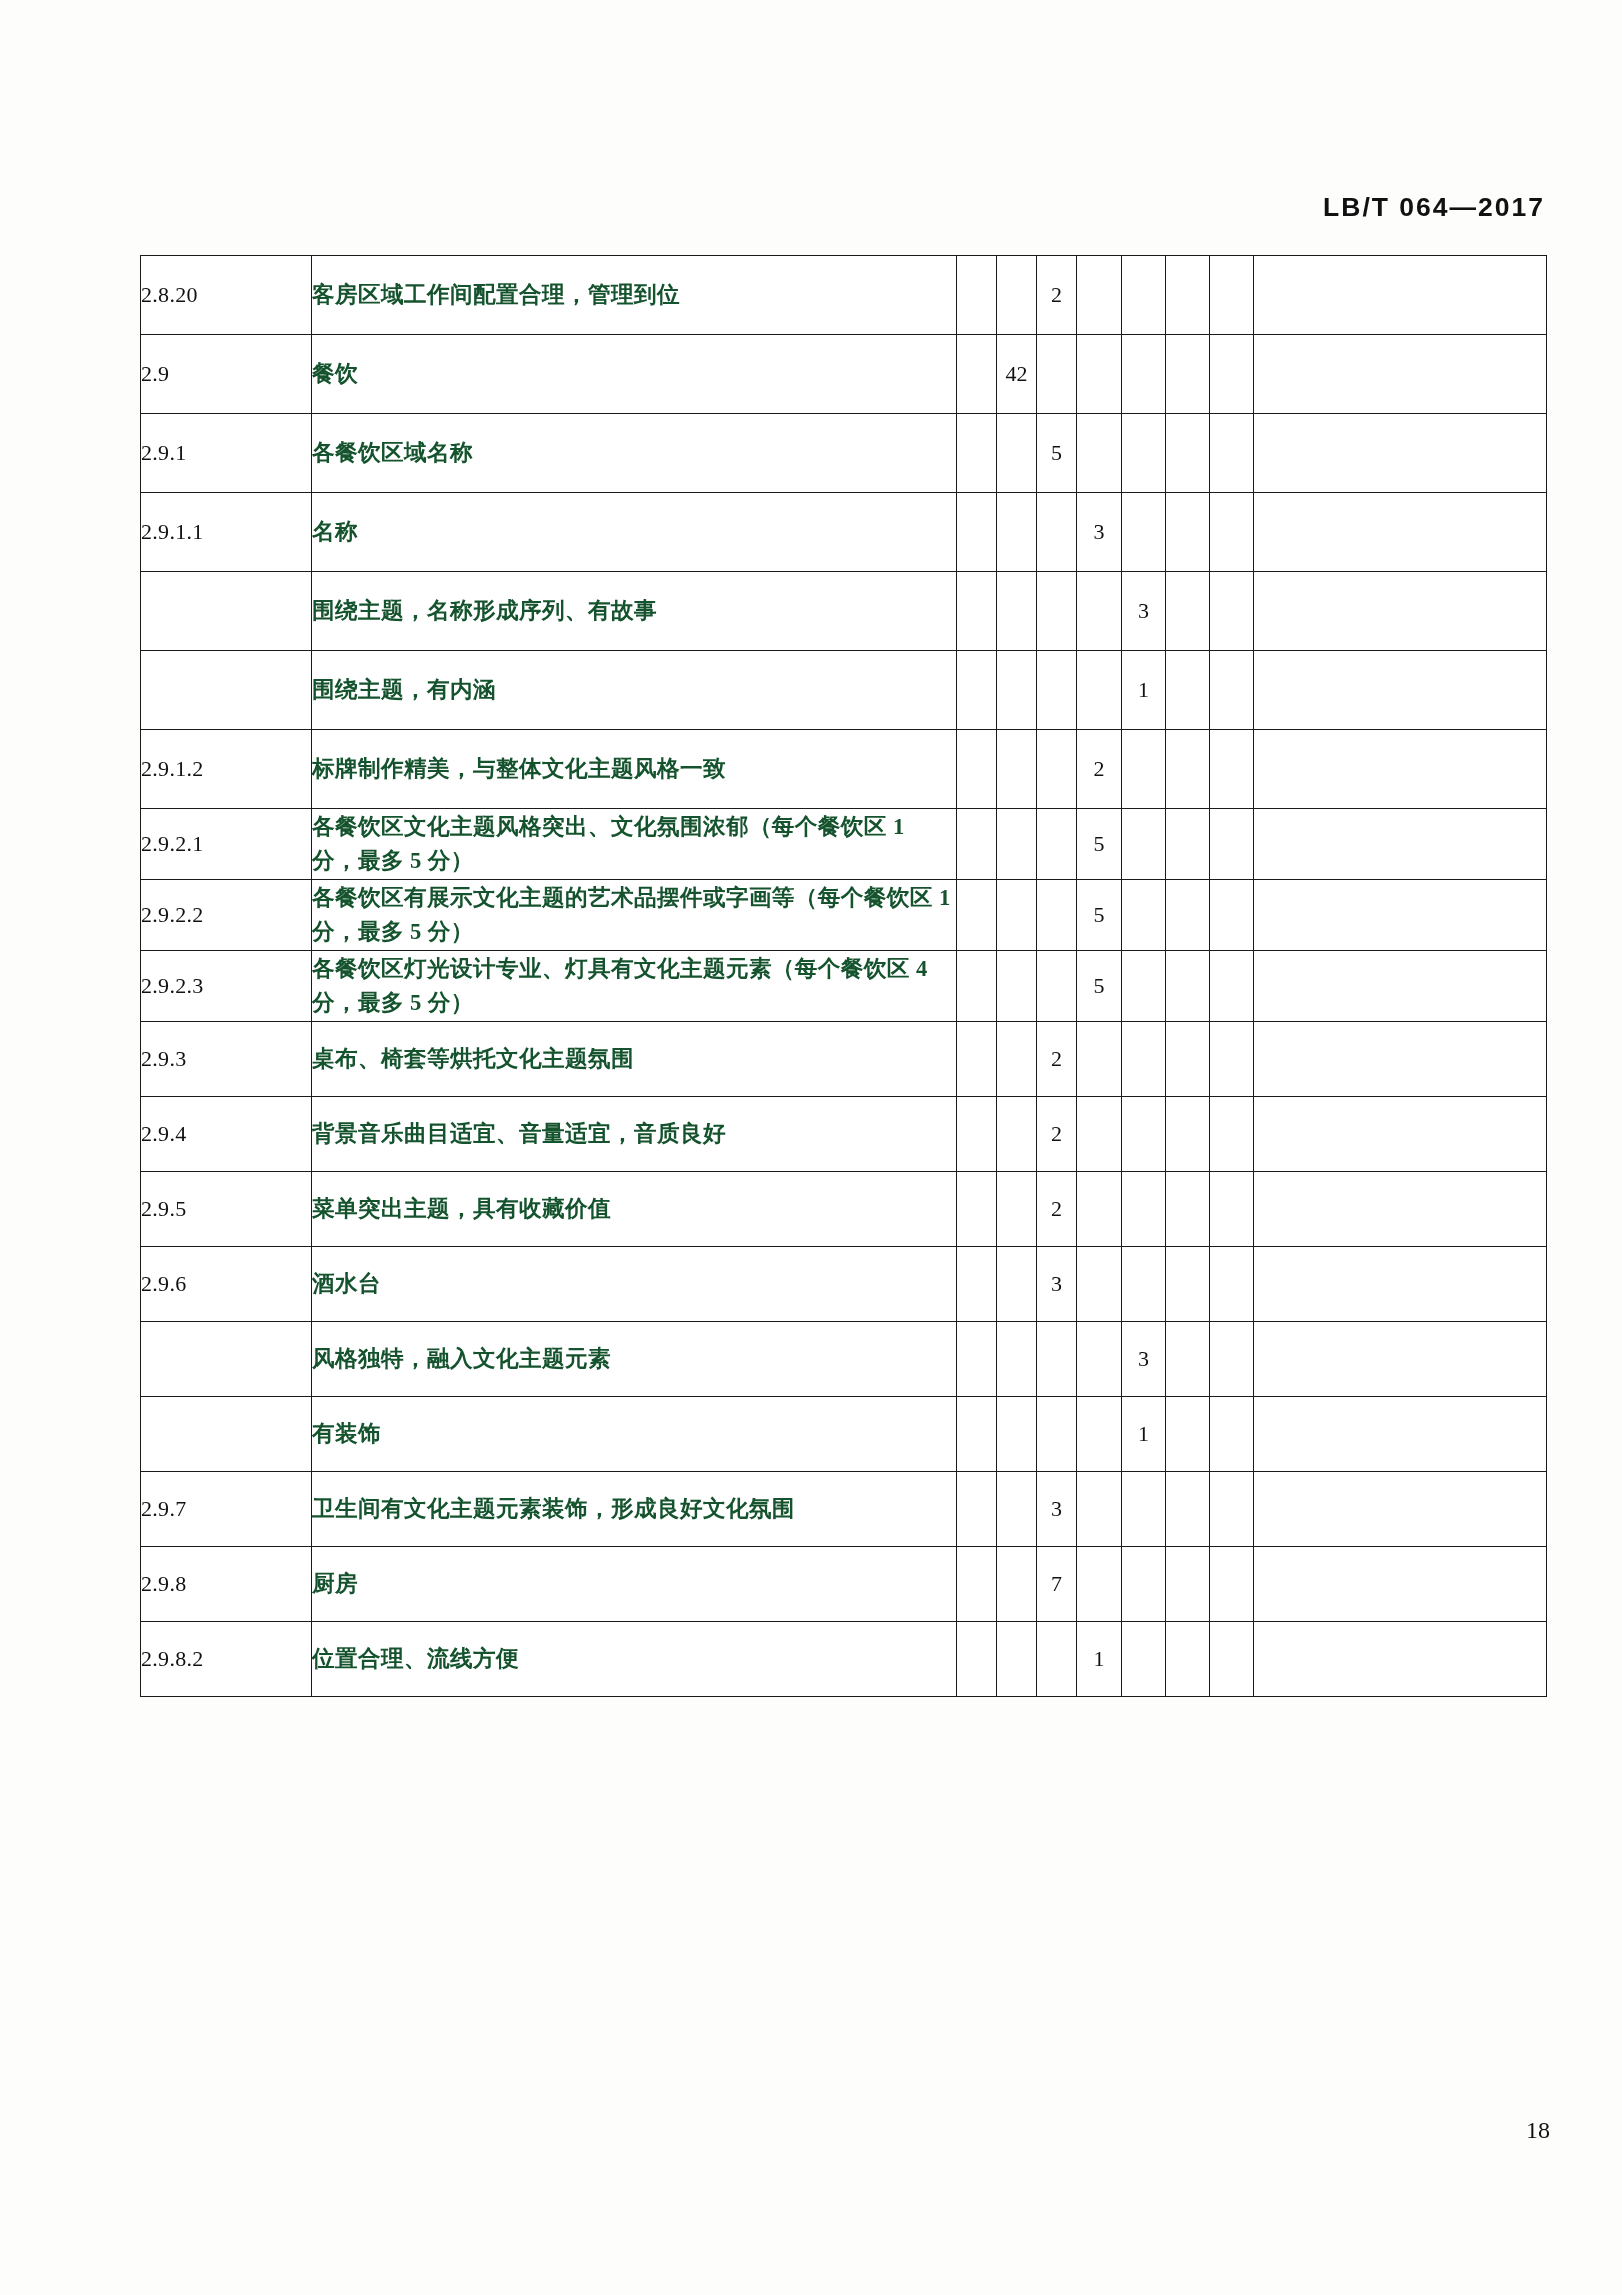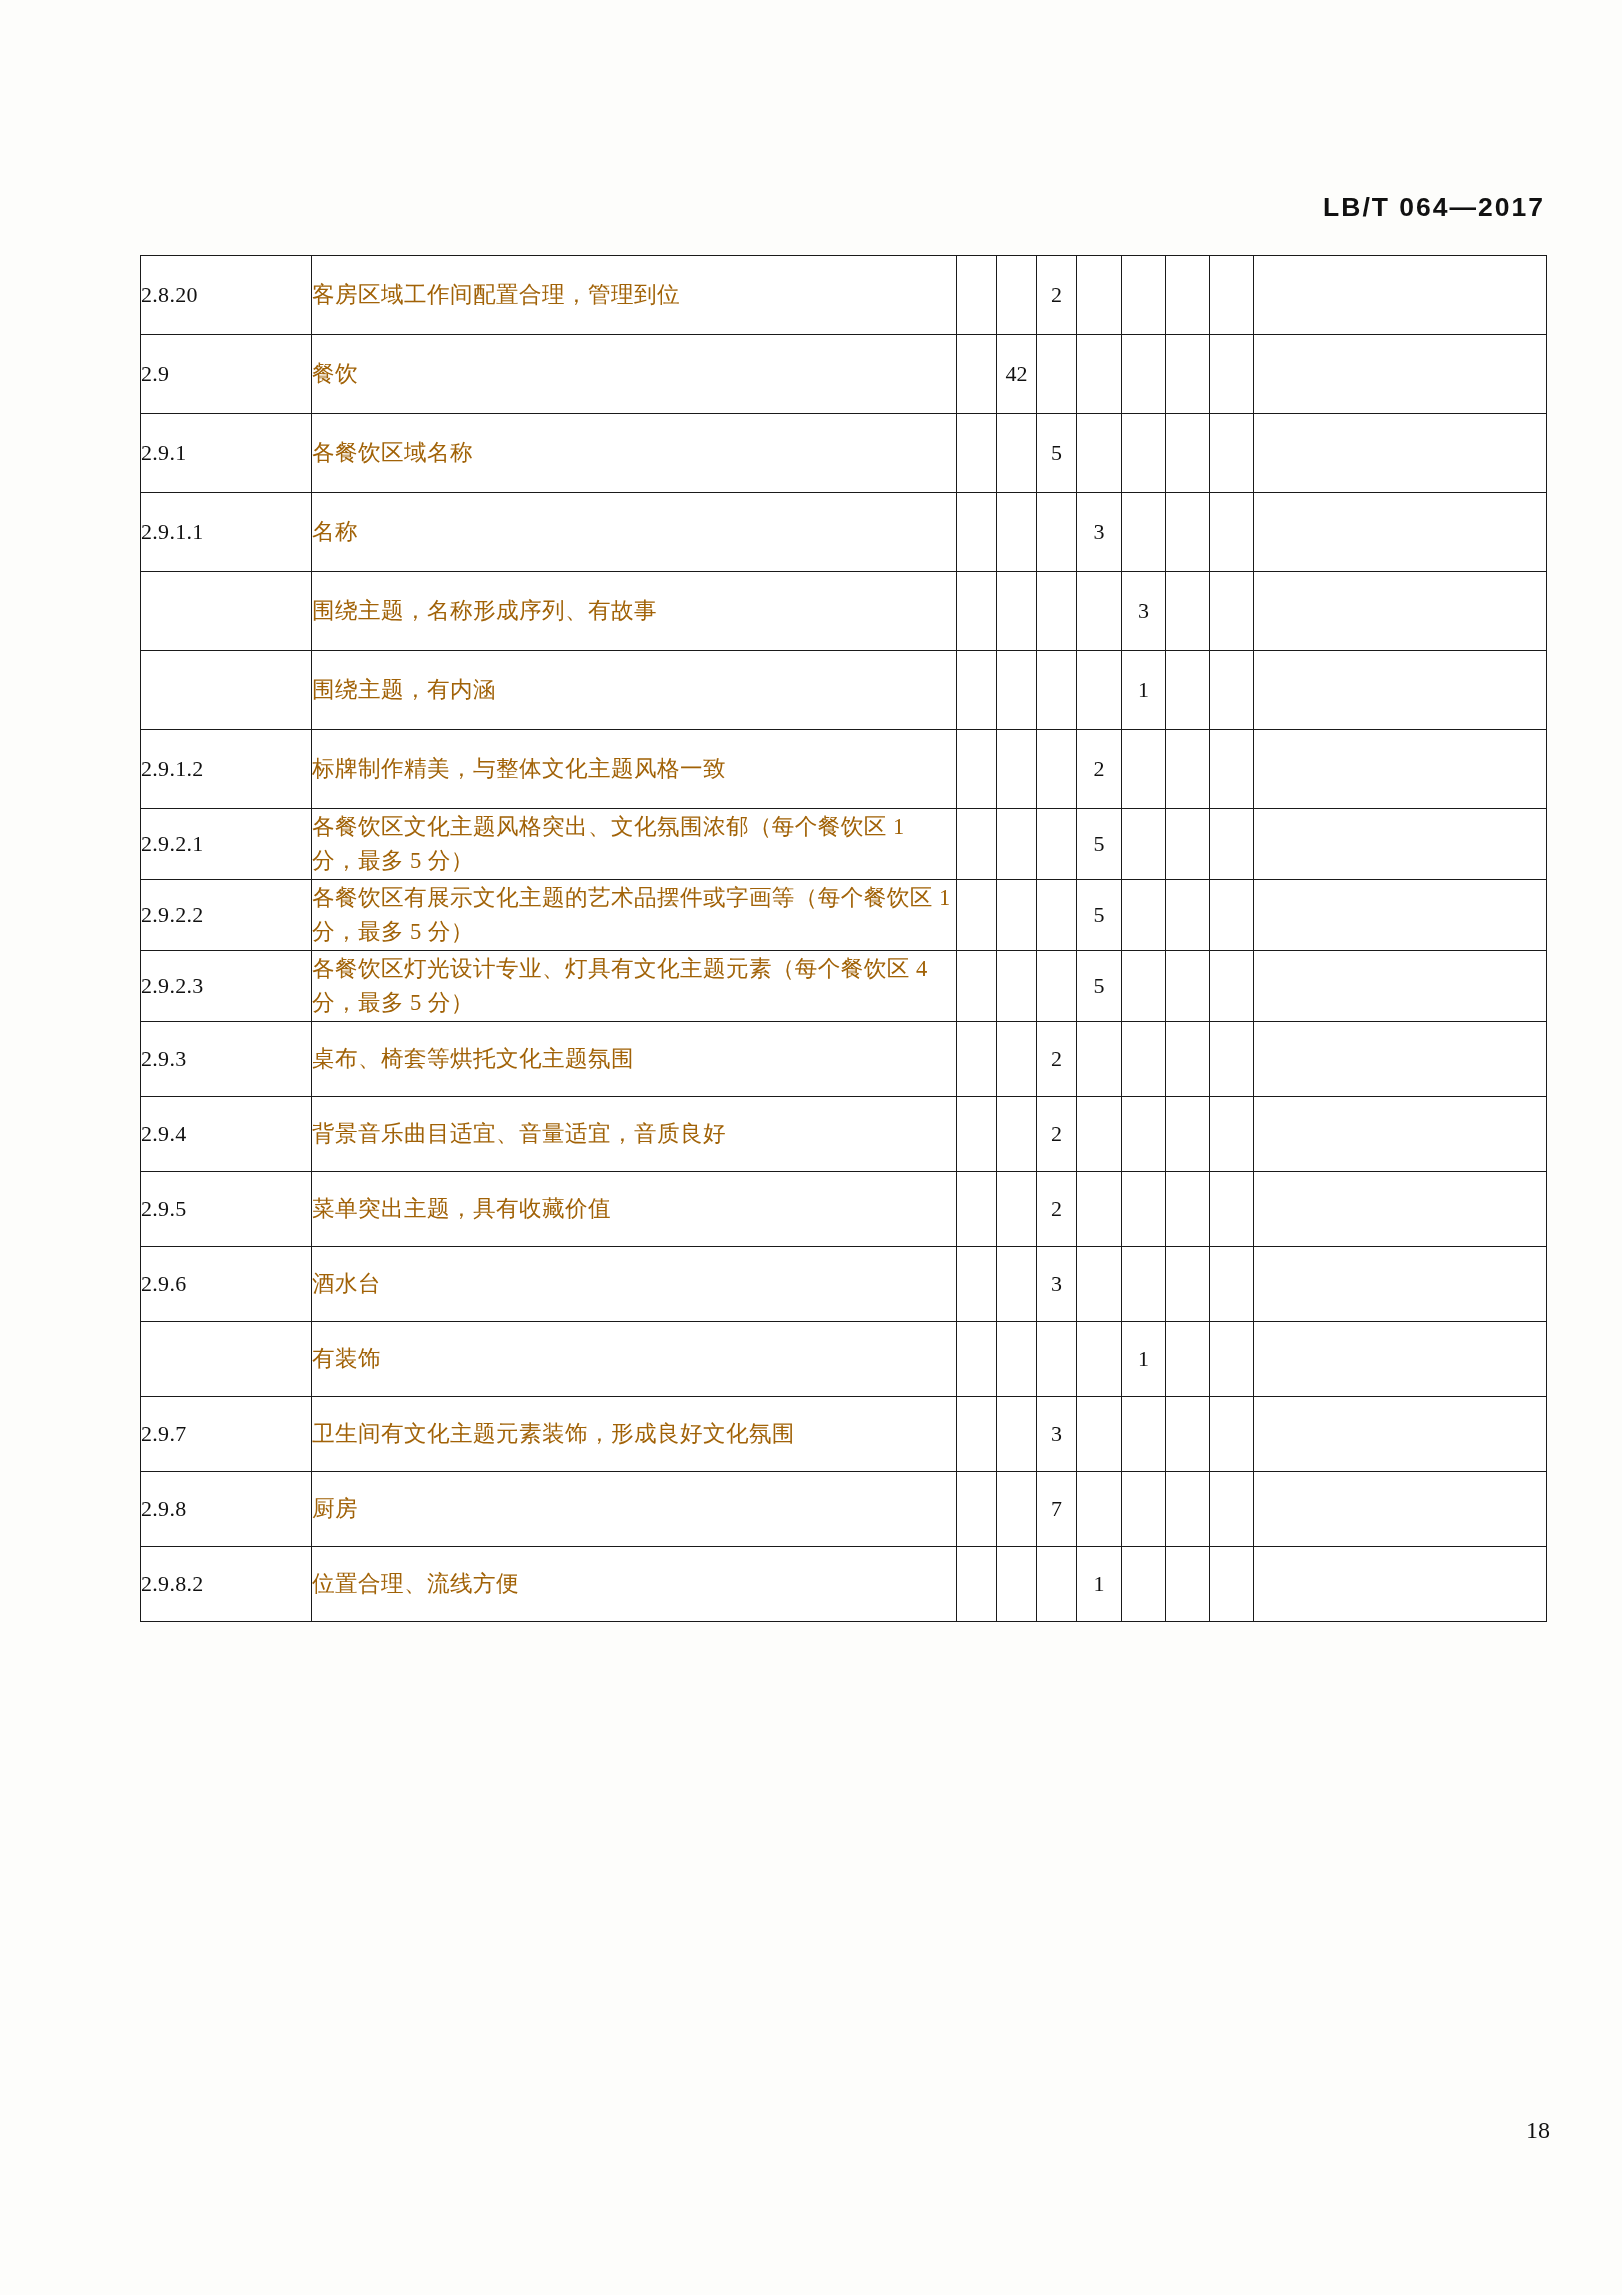--- a/index.html
+++ b/index.html
@@ -80,22 +80,23 @@
   td.num {
     font-size: 22px;
     padding-left: 17px;
     color: #111;
     letter-spacing: 0.3px;
   }
   td.desc {
     font-size: 22.6px;
     padding: 6.6px 9.3px 6.6px 13.3px;
     line-height: 1.52;
-    color: #a16207;
+    color: #14532d;
     letter-spacing: 0.4px;
+    font-weight: bold;
   }
   td.score {
     text-align: center;
     font-size: 22px;
     color: #111;
   }
 
   
   tr.h-tall  td { height: 78px; }
   tr.h-mid   td { height: 74px; }
@@ -286,20 +287,32 @@
             <td class="score"></td>
             <td class="score">3</td>
             <td class="score"></td>
             <td class="score"></td>
             <td class="score"></td>
             <td class="score"></td>
             <td class="score"></td>
           </tr>
           <tr class="h-mid">
             <td class="num"></td>
+            <td class="desc">风格独特，融入文化主题元素</td>
+            <td class="score"></td>
+            <td class="score"></td>
+            <td class="score"></td>
+            <td class="score"></td>
+            <td class="score">3</td>
+            <td class="score"></td>
+            <td class="score"></td>
+            <td class="score"></td>
+          </tr>
+          <tr class="h-mid">
+            <td class="num"></td>
             <td class="desc">有装饰</td>
             <td class="score"></td>
             <td class="score"></td>
             <td class="score"></td>
             <td class="score"></td>
             <td class="score">1</td>
             <td class="score"></td>
             <td class="score"></td>
             <td class="score"></td>
           </tr>

